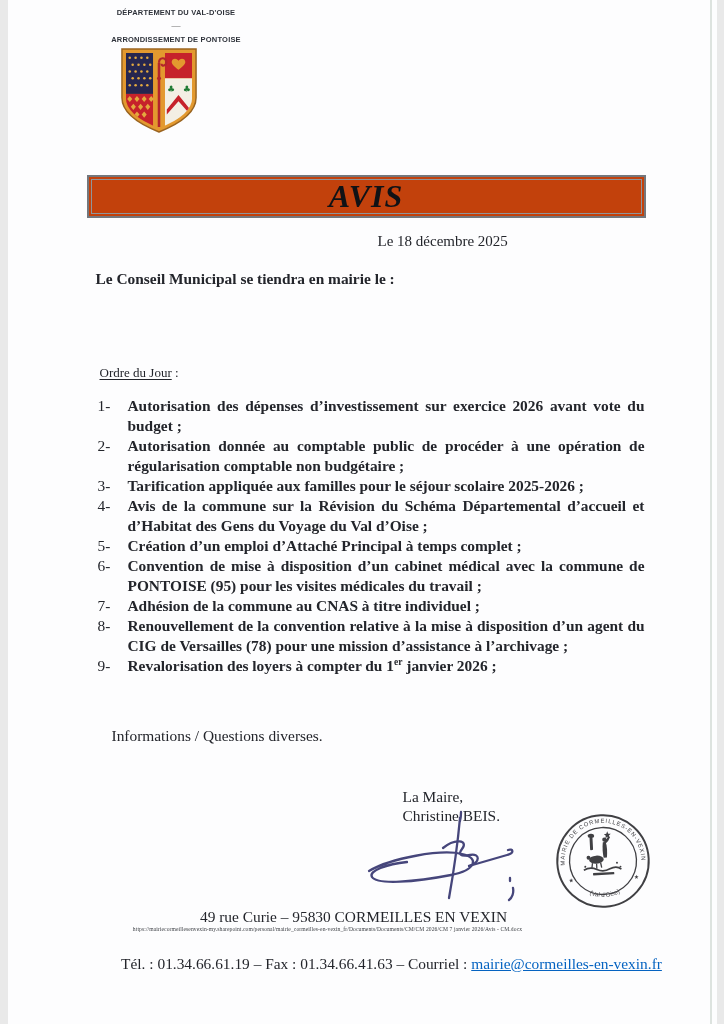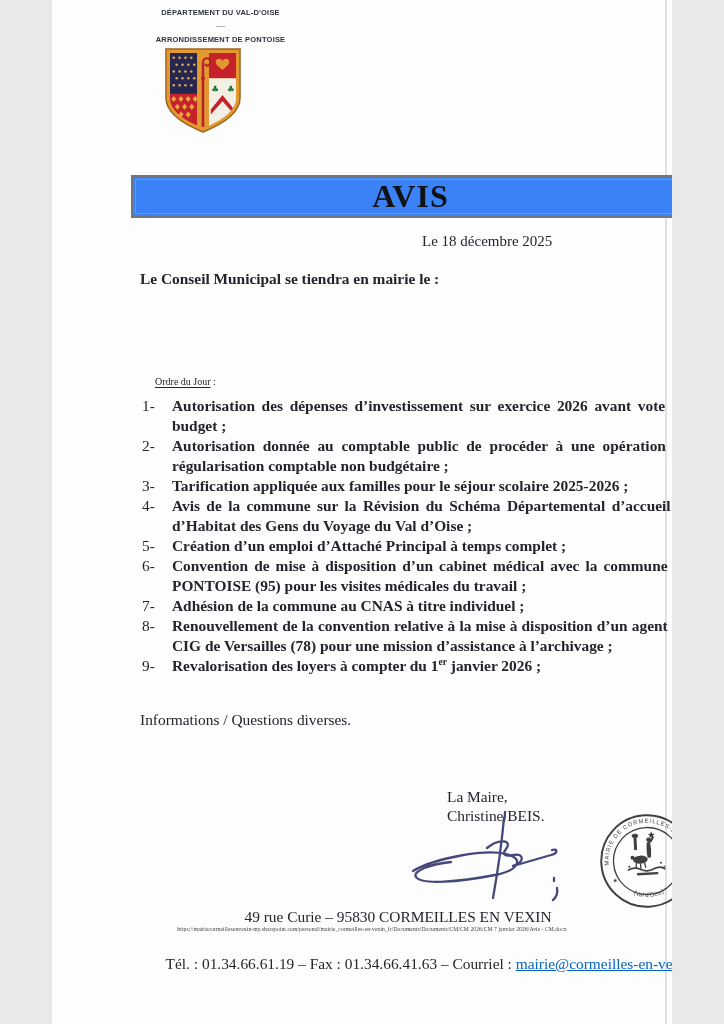--- a/index.html
+++ b/index.html
@@ -1,16 +1,16 @@
 <!DOCTYPE html>
 <html><head>
 <meta charset="utf-8">
 <style>
   html,body{margin:0;padding:0;background:#e9e9e9;}
-  .page{position:relative;width:620px;height:1024px;background:#fdfdfe;
+  .page{position:relative;width:709px;height:1024px;background:#fdfdfe;
         font-family:"Liberation Serif",serif;color:#23252b;overflow:hidden;margin:0 auto;}
   .scan-edge{position:absolute;right:5px;top:0;height:100%;width:2px;background:#dde3df;}
 
   
   .hdr-left{position:absolute;left:96px;top:8px;width:145px;text-align:center;}
   .dept,.arr{font-family:"Liberation Sans",sans-serif;font-size:7.5px;font-weight:bold;
              letter-spacing:.2px;color:#2e323a;white-space:nowrap;}
   .dash{font-size:9px;color:#555;line-height:9px;margin:4px 0 5px 0;}
   .coat{position:absolute;left:16px;top:39px;width:78px;height:88px;}
 
@@ -19,40 +19,40 @@
   .rep{font-family:"Liberation Sans",sans-serif;font-size:8.5px;font-weight:bold;
        letter-spacing:3.2px;color:#2e323a;white-space:nowrap;}
   .rep-underline{width:26px;height:1px;background:#4a4e55;margin:3px auto 6px auto;}
   .mairie{font-family:"Liberation Sans",sans-serif;font-size:22.5px;font-weight:normal;
           color:#1c1f27;margin:0;line-height:1.05;text-shadow:.35px 0 0 currentColor;white-space:nowrap;}
   .postal{font-family:"Liberation Sans",sans-serif;font-size:7.5px;font-weight:bold;
           letter-spacing:.8px;margin-top:4px;color:#2e323a;}
 
   
   .avis-box{position:absolute;left:79px;top:175px;width:559px;height:43px;
-            box-sizing:border-box;border:2px solid #73777d;padding:2px;background:#3b82f6;}
+            box-sizing:border-box;border:2px solid #73777d;padding:2px;background:#c2410c;font-style:italic;}
   .avis-inner{border:1px solid #90959b;height:100%;box-sizing:border-box;
               display:flex;align-items:center;justify-content:center;}
   .avis-title{font-size:32px;font-weight:bold;letter-spacing:1px;color:#101216;}
 
   .date-line{position:absolute;left:370px;top:233px;font-size:15px;}
   .intro{position:absolute;left:88px;top:270px;font-size:15.4px;margin:0;font-weight:bold;}
   .meeting{position:absolute;left:88px;top:303px;width:549px;text-align:center;
            font-weight:bold;font-size:15.6px;line-height:19.5px;color:#1b1d23;}
-  .ordre{position:absolute;left:88px;top:361px;font-size:10px;margin:15px;}
+  .ordre{position:absolute;left:88px;top:361px;font-size:13px;margin:4px;}
   .ordre .u{text-decoration:underline;text-underline-offset:2px;}
 
   .agenda{position:absolute;left:90px;top:396px;width:547px;margin:0;padding:0;
           list-style:none;font-size:15.4px;line-height:20px;}
   .agenda li{display:flex;}
   .agenda .num{flex:0 0 30px;}
   .agenda .txt{flex:1;text-align:justify;font-weight:bold;}
   .agenda sup{font-size:9.5px;line-height:0;}
 
-  .closing{position:absolute;left:88px;top:711px;font-size:15.4px;margin:0;}
+  .closing{position:absolute;left:88px;top:711px;font-size:15.4px;margin:16px;}
   .sig-block{position:absolute;left:395px;top:788px;font-size:15.4px;line-height:18.6px;}
 
   .signature{position:absolute;left:354px;top:808px;width:174px;height:98px;}
   .stamp{position:absolute;left:546px;top:804px;width:98px;height:114px;}
 
   .docurl{position:absolute;left:0;top:926px;width:640px;text-align:center;
           font-size:5.6px;color:#3f4247;letter-spacing:.1px;white-space:nowrap;}
   .addr{position:absolute;left:0;top:908px;width:692px;text-align:center;font-size:15.4px;}
   .contact{position:absolute;left:0;top:955px;width:692px;text-align:center;font-size:15.4px;margin-left:38px;}
   .email{color:#0563c1;text-decoration:underline;cursor:pointer;}

